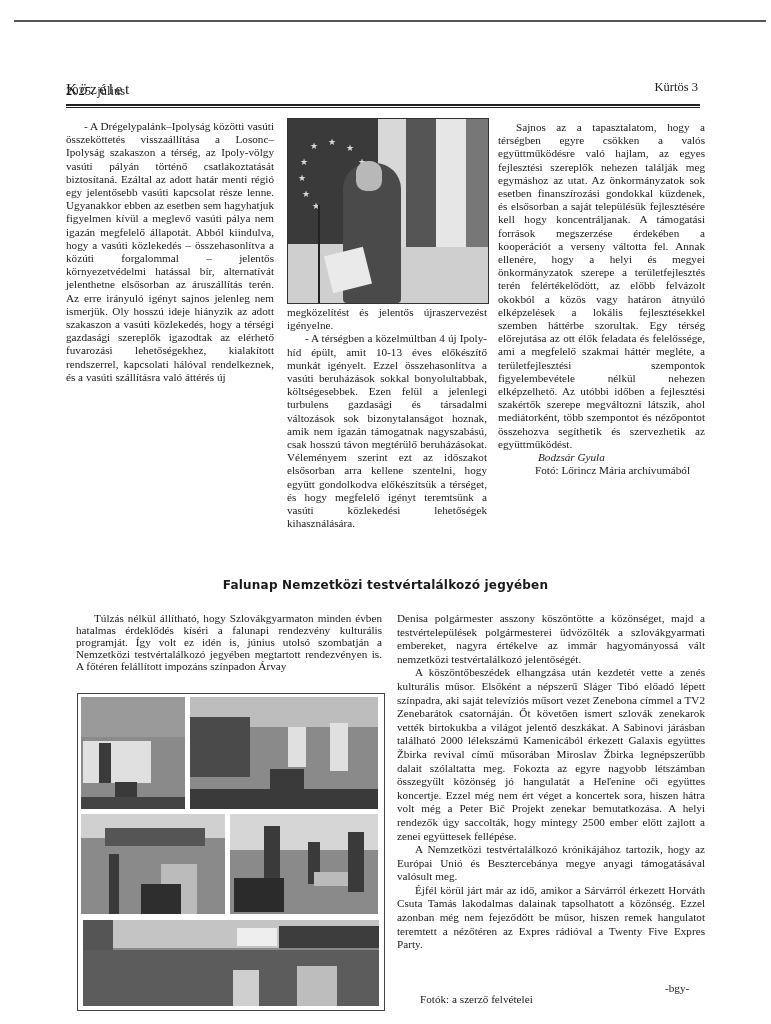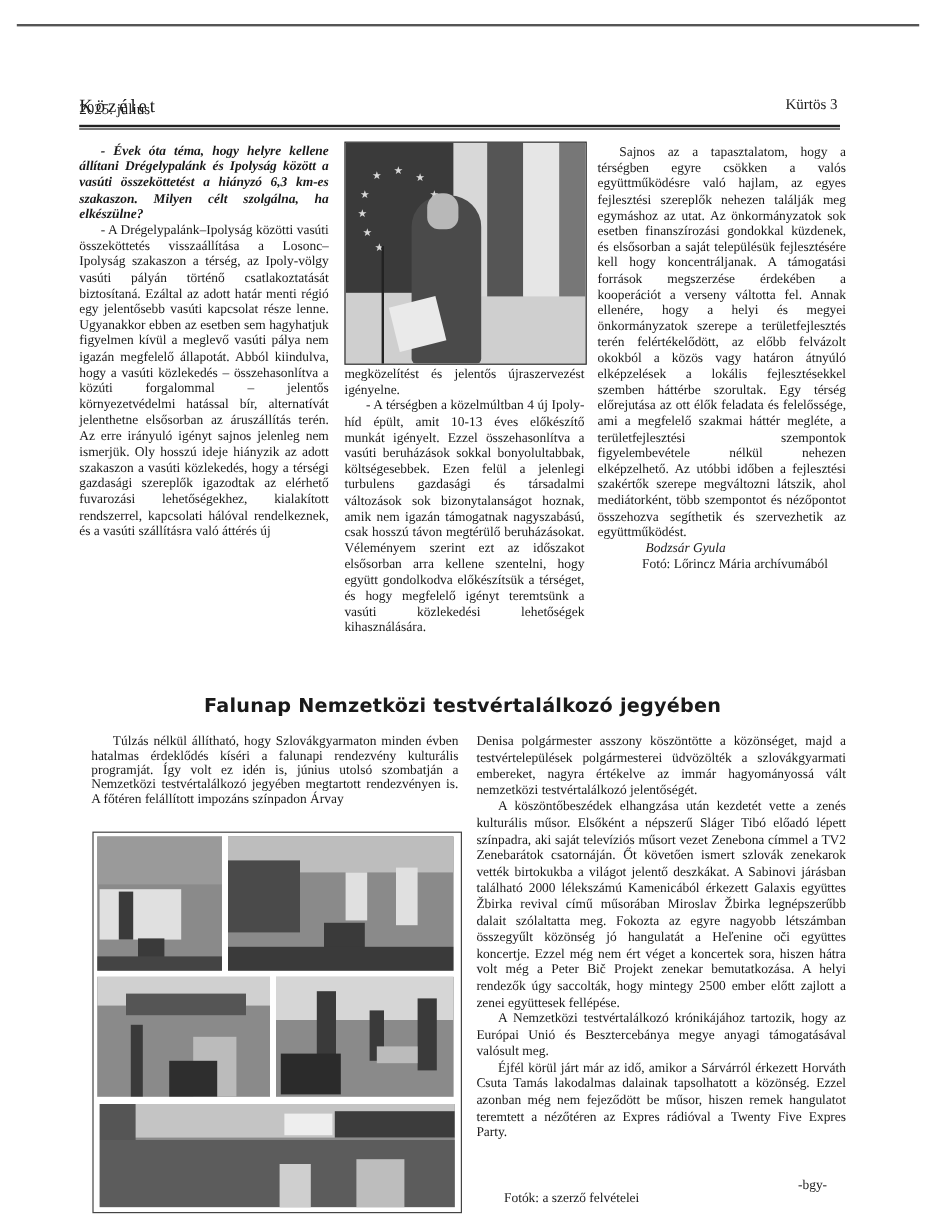--- a/index.html
+++ b/index.html
@@ -22,21 +22,21 @@
 
   .photo-speaker { position: absolute; left: 287px; top: 118px; width: 200px; height: 184px; border: 1px solid #333; overflow: hidden; background: #cfcfcf; }
   .flag-eu { position: absolute; left: 0; top: 0; width: 90px; height: 125px; background: #3a3a3a; }
   .flag-stripe { position: absolute; top: 0; height: 128px; }
   .star { position: absolute; color: #d8d8d8; font-size: 9px; }
   .figure { position: absolute; left: 55px; top: 44px; width: 58px; height: 140px; background: #4a4a4a; border-radius: 26px 26px 4px 4px; }
   .head { position: absolute; left: 68px; top: 42px; width: 26px; height: 30px; background: #b8b8b8; border-radius: 12px 12px 10px 10px; }
   .paper { position: absolute; left: 40px; top: 132px; width: 40px; height: 38px; background: #eaeaea; transform: rotate(-14deg); }
   .mic { position: absolute; left: 30px; top: 86px; width: 2px; height: 100px; background: #222; }
 
-  .title2 { position: absolute; left: 0; right: 0; top: 578px; text-align: center; font-family: "DejaVu Sans", sans-serif; font-weight: bold; font-size: 16px; letter-spacing: 0.2px; }
+  .title2 { position: absolute; left: 0; right: 0; top: 578px; text-align: center; font-family: "DejaVu Sans", sans-serif; font-weight: bold; font-size: 12px; letter-spacing: 0.2px; }
 
   .col4 { left: 76px; top: 612px; width: 306px; font-size: 11.2px; line-height: 12px; }
   .col5 { left: 397px; top: 612px; width: 308px; font-size: 11.2px; line-height: 13.6px; }
 
   .collage { position: absolute; left: 77px; top: 693px; width: 306px; height: 316px; border: 1px solid #444; background: #fff; }
   .ph { position: absolute; background: #8a8a8a; overflow: hidden; }
   .ph .sky { position: absolute; left: 0; right: 0; top: 0; background: #d0d0d0; }
   .ph .dark { position: absolute; background: #3a3a3a; }
   .ph .mid { position: absolute; background: #666; }
   .ph .light { position: absolute; background: #e0e0e0; }
@@ -49,21 +49,20 @@
 <div class="top-rule"></div>
 
 <div class="header">
   <span class="hdr-left">2025. július</span>
   <div class="hdr-center">Közélet</div>
   <span class="hdr-right">Kürtös 3</span>
 </div>
 <div class="hdr-rule"></div>
 
 <div class="col col1">
-  <p class="q">- Évek óta téma, hogy helyre kellene állítani Drégelypalánk és Ipolyság között a vasúti összeköttetést a hiányzó 6,3 km-es szakaszon. Milyen célt szolgálna, ha elkészülne?</p>
   <p>- A Drégelypalánk–Ipolyság közötti vasúti összeköttetés visszaállítása a Losonc–Ipolyság szakaszon a térség, az Ipoly-völgy vasúti pályán történő csatlakoztatását biztosítaná. Ezáltal az adott határ menti régió egy jelentősebb vasúti kapcsolat része lenne. Ugyanakkor ebben az esetben sem hagyhatjuk figyelmen kívül a meglevő vasúti pálya nem igazán megfelelő állapotát. Abból kiindulva, hogy a vasúti közlekedés – összehasonlítva a közúti forgalommal – jelentős környezetvédelmi hatással bír, alternatívát jelenthetne elsősorban az áruszállítás terén. Az erre irányuló igényt sajnos jelenleg nem ismerjük. Oly hosszú ideje hiányzik az adott szakaszon a vasúti közlekedés, hogy a térségi gazdasági szereplők igazodtak az elérhető fuvarozási lehetőségekhez, kialakított rendszerrel, kapcsolati hálóval rendelkeznek, és a vasúti szállításra való áttérés új</p>
 </div>
 
 <div class="photo-speaker" title="Woman speaking at a microphone in front of EU and Hungarian flags">
   <div class="flag-eu">
     <span class="star" style="left:22px;top:22px">★</span>
     <span class="star" style="left:40px;top:18px">★</span>
     <span class="star" style="left:58px;top:24px">★</span>
     <span class="star" style="left:12px;top:38px">★</span>
     <span class="star" style="left:70px;top:38px">★</span>

